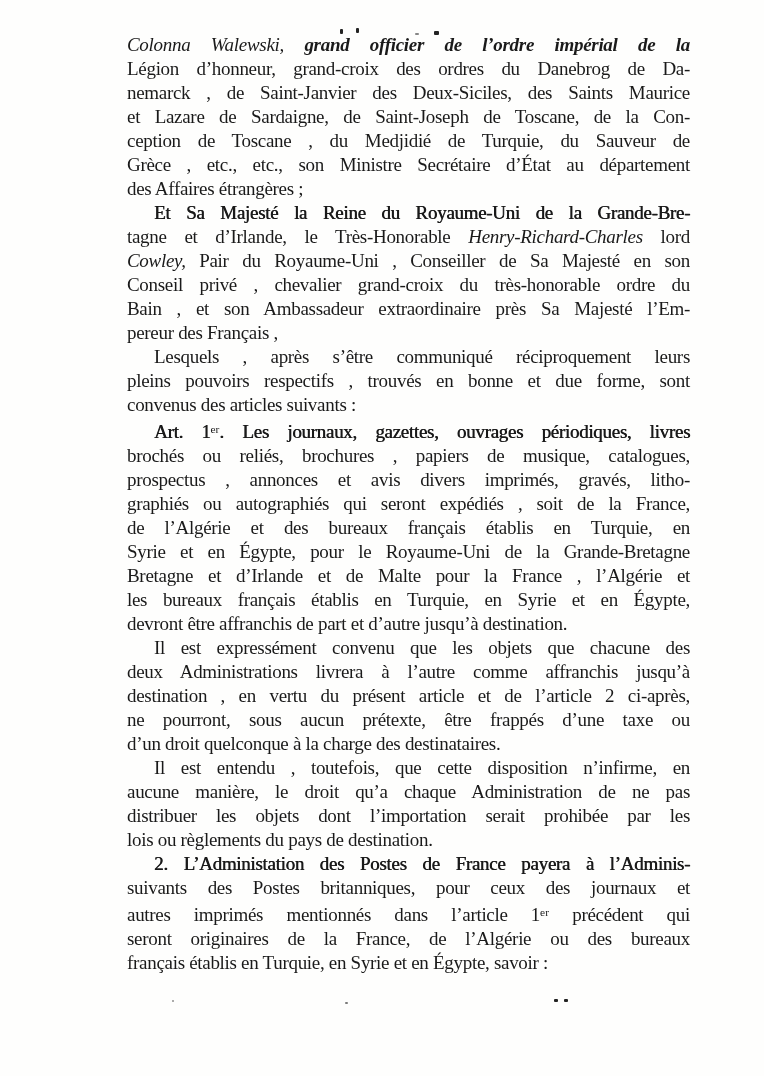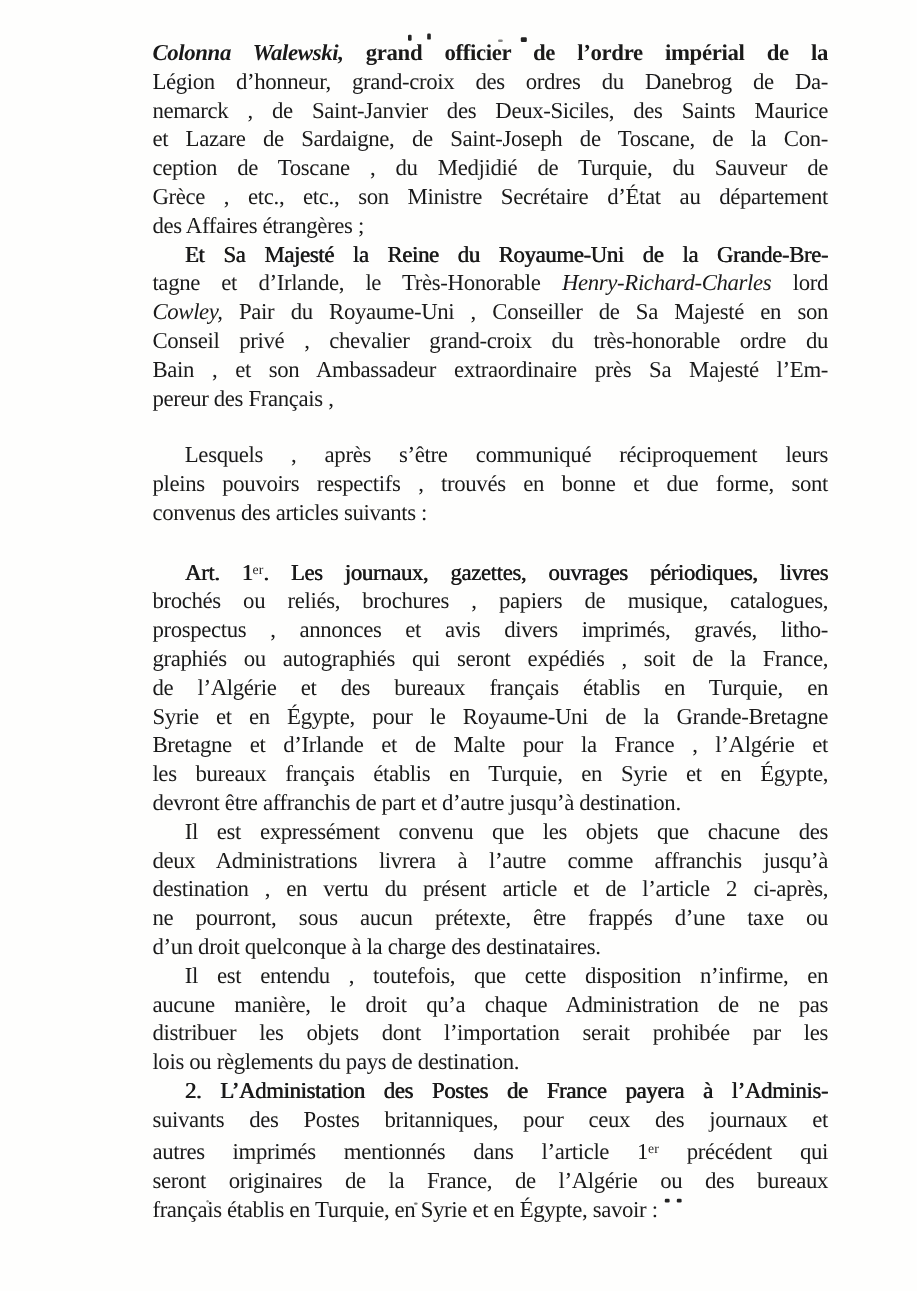--- a/index.html
+++ b/index.html
@@ -7,31 +7,31 @@
     position:relative; width:764px; height:1076px;
     background:#fefefdff; overflow:hidden;
     font-family:"Liberation Serif","DejaVu Serif",serif;
     color:#1a1a1a;
   }
   .text-block {
     position:absolute; left:127px; top:33px; width:563px;
     filter: blur(0.2px);
   }
   .paragraph { margin:0; }
-  .paragraph.gap { margin-top:23px; }
+  .paragraph.gap { margin-top:0; }
   .line {
     font-size:19px; line-height:24px; letter-spacing:-0.3px;
     text-align:justify; text-align-last:justify;
   }
   .line.last { text-align-last:left; }
   .line.indent { padding-left:27px; }
   .s-n  { }
-  .s-b  { font-weight:700; }
+  .s-b  { font-weight:700;font-style:italic; }
   .s-i  { font-style:italic; }
-  .s-bi { font-weight:700; font-style:italic; }
+  .s-bi { font-weight:400; font-style:italic; }
   .s-h  { text-shadow:0.5px 0 0 currentColor; }
   .s-sup{ font-size:0.6em; vertical-align:0.45em; letter-spacing:0; }
   .speck { position:absolute; background:#232323; border-radius:1px; }
 </style>
 </head>
 <body>
 
 <div class="page">
 
   <div class="speck" style="left:340px;top:29px;width:3px;height:5px;"></div>

